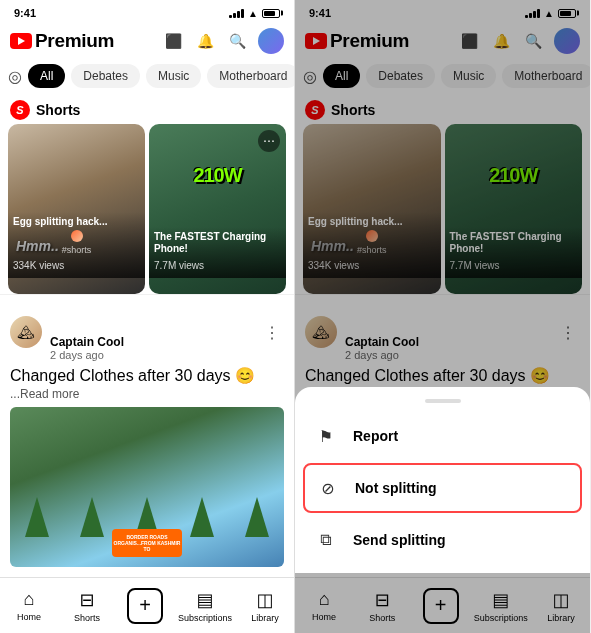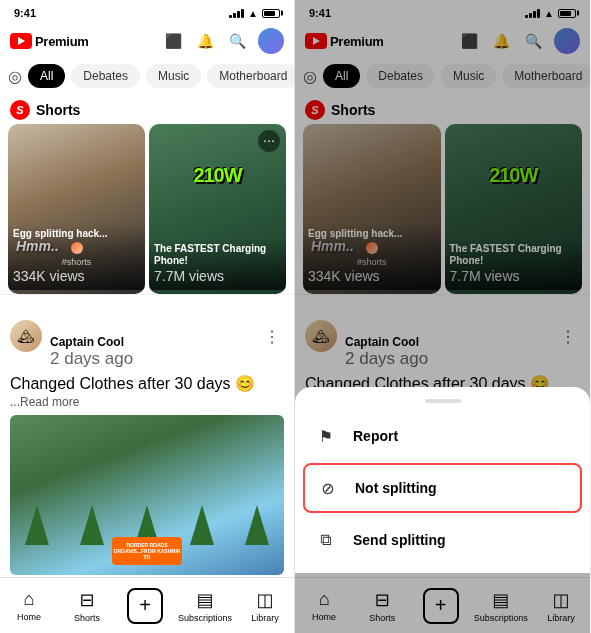--- a/index.html
+++ b/index.html
@@ -117,21 +117,21 @@
     }
     .yt-triangle {
       width: 0;
       height: 0;
       border-left: 7px solid #fff;
       border-top: 4px solid transparent;
       border-bottom: 4px solid transparent;
       margin-left: 1px;
     }
     .yt-premium-text {
-      font-size: 13px;
+      font-size: 19px;
       font-weight: 700;
       color: #000;
       letter-spacing: -0.3px;
     }
     .header-spacer { flex: 1; }
     .header-icon {
       width: 24px;
       height: 24px;
       display: flex;
       align-items: center;
@@ -232,21 +232,21 @@
     .short-img-right {
       width: 100%;
       height: 100%;
       background: linear-gradient(160deg, #4a7c59 0%, #2d5a3d 50%, #1a3a28 100%);
       display: flex;
       align-items: center;
       justify-content: center;
     }
     .short-overlay {
       position: absolute;
-      bottom: 4px;
+      bottom: 16px;
       left: 0;
       right: 0;
       background: linear-gradient(transparent, rgba(0,0,0,0.7));
       padding: 4px 5px 5px 5px;
     }
     .short-title {
       font-size: 10px;
       font-weight: 600;
       color: #fff;
       line-height: 1.2;
@@ -258,21 +258,21 @@
       margin-top: 2px;
       flex-direction: column;
     }
     .short-channel-dot {
       width: 12px;
       height: 12px;
       border-radius: 50%;
       background: linear-gradient(135deg, #ff6b35, #f7c59f);
     }
     .short-views {
-      font-size: 14px;
+      font-size: 10px;
       color: rgba(255,255,255,0.8);
     }
     .short-tag {
       font-size: 9px;
       color: rgba(255,255,255,0.7);
     }
     .watt-overlay {
       position: absolute;
       top: 30%;
       left: 50%;
@@ -341,21 +341,21 @@
     .video-info {
       flex: 1;
       margin-top: 32px;
     }
     .channel-name {
       font-size: 12px;
       font-weight: 600;
       color: #000;
     }
     .video-time {
-      font-size: 17px;
+      font-size: 11px;
       color: #666;
     }
     .video-more-btn {
       width: 24px;
       height: 24px;
       display: flex;
       align-items: center;
       justify-content: center;
       color: #555;
       font-size: 16px;

